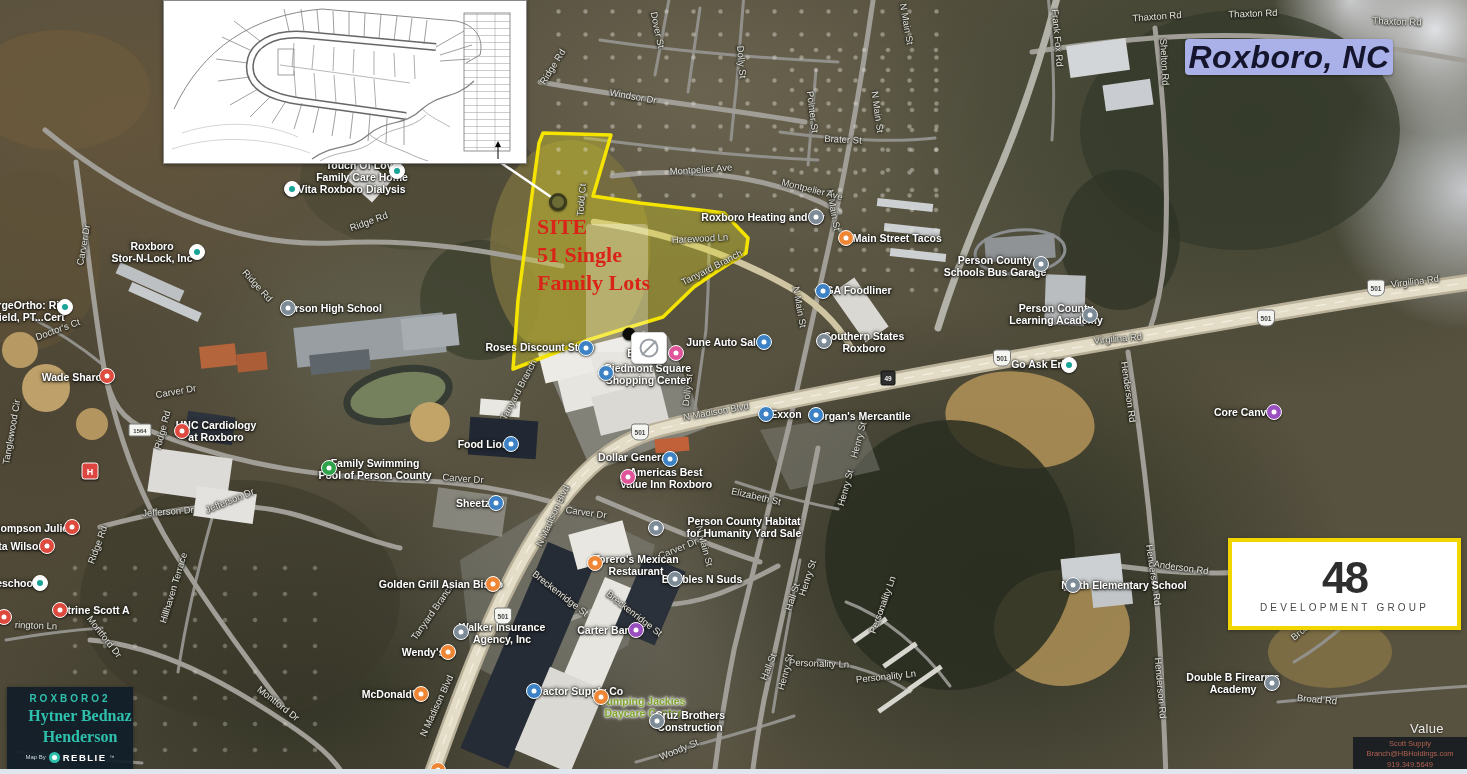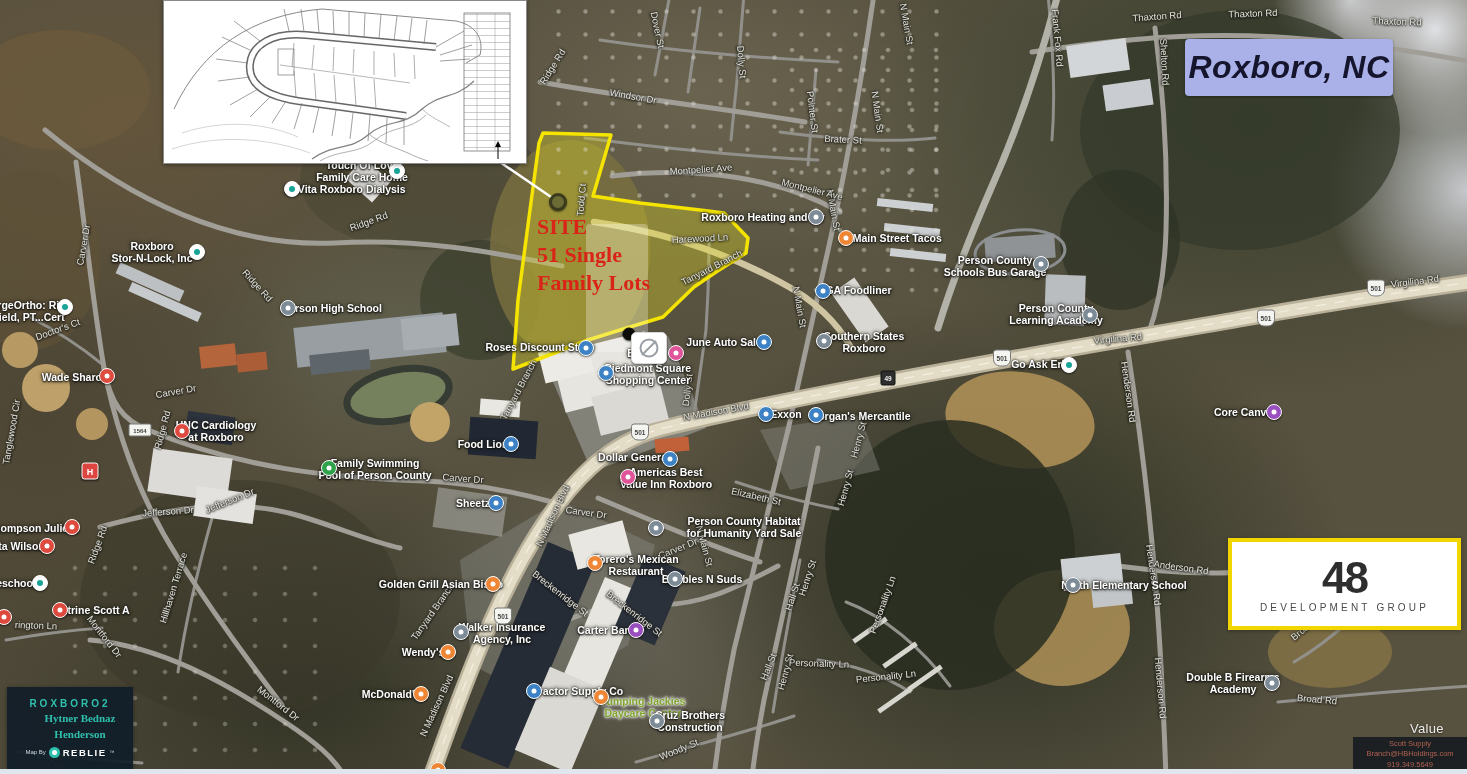--- a/index.html
+++ b/index.html
@@ -43,35 +43,35 @@
   .pin.dot{background:#0c0c08;border-color:#0c0c08;width:11px;height:11px}.pin.dot::after{display:none}
   .pin.sitedot{background:#6b6b35;border:3px solid #3a3a1c;width:12px;height:12px}.pin.sitedot::after{display:none}
   .pin.photo{width:34px;height:30px;border-radius:5px;background:#fff;border:1px solid #d8d8d8;}
   .pin.photo::after{width:15px;height:15px;background:rgba(0,0,0,0);border:2px solid #9aa0a6;border-radius:50%;}
   .pin.photo::before{content:"";position:absolute;left:50%;top:50%;width:20px;height:2px;background:#9aa0a6;transform:translate(-50%,-50%) rotate(-45deg);}
   .shield{position:absolute;transform:translate(-50%,-50%);width:16px;height:15px;background:#f4f4f0;border:1px solid #777;
     border-radius:3px 3px 7px 7px;font-size:6.5px;color:#444;display:flex;align-items:center;justify-content:center;font-weight:bold;}
   .shield.sq{background:#2e2e2e;color:#eee;border-color:#111;border-radius:2px;width:13px;height:13px;}
   .shield.rect{border-radius:2px;width:21px;height:11px;font-size:6px;}
   .inset{position:absolute;left:163px;top:0;width:362px;height:162px;background:#fff;border:1px solid #8a8a8a;box-shadow:0 1px 4px rgba(0,0,0,.4);}
-  .title-box{position:absolute;left:1185px;top:39px;width:208px;height:57px;background:#a9b1e8;border-radius:4px;
+  .title-box{position:absolute;left:1185px;top:39px;width:208px;height:36px;background:#a9b1e8;border-radius:4px;
     display:flex;align-items:center;justify-content:center;box-shadow:0 1px 3px rgba(0,0,0,.35);}
   .title-box span{font-size:32px;font-weight:bold;font-style:italic;color:#15152e;letter-spacing:0.5px;}
   .callout{position:absolute;left:537px;top:213px;font-family:"Li beration Serif",serif;}
   .callout div{font-family:"Liberation Serif",serif;font-size:22px;font-weight:bold;color:#da2418;line-height:28px;}
   .knot{position:absolute;left:1228px;top:538px;width:233px;height:92px;background:#fff;border:4px solid #f2d600;
     box-sizing:border-box;display:flex;flex-direction:column;align-items:center;justify-content:center;box-shadow:0 1px 4px rgba(0,0,0,.3);}
   .knot .row{display:flex;align-items:baseline;line-height:1;}
   .knot .num{font-size:44px;font-weight:bold;color:#2e2e2e;letter-spacing:-2px;}
   .knot .word{font-size:40px;color:#8e8e8e;letter-spacing:7px;margin-left:2px;}
   .knot .sub{font-size:10px;color:#4a4a4a;letter-spacing:3.2px;margin-top:2px;}
   .brandbox{position:absolute;left:7px;top:687px;width:126px;height:82px;background:rgba(18,31,41,.95);
     display:flex;flex-direction:column;align-items:center;justify-content:center;box-shadow:0 1px 4px rgba(0,0,0,.4);}
   .brandbox .proj{font-size:10px;font-weight:bold;letter-spacing:3px;color:#2fc0ad;}
-  .brandbox .co{font-family:"Liberation Serif",serif;font-size:11px;font-weight:bold;color:#2fc0ad;line-height:1.05;margin-top:4px;margin-left:20px;}
+  .brandbox .co{font-family:"Liberation Serif",serif;font-size:16px;font-weight:bold;color:#2fc0ad;line-height:1.05;margin-top:4px;margin-left:20px;}
   .brandbox .mapby{display:flex;align-items:center;gap:3px;margin-top:6px;}
   .brandbox .mb{font-size:6px;color:#cfd8dc;}
   .reblie-icon{display:inline-block;width:11px;height:11px;border-radius:50%;background:#2fc0ad;position:relative;}
   .reblie-icon::after{content:"";position:absolute;left:3px;top:3px;width:5px;height:5px;border-radius:50%;background:#fff;}
   .brandbox .rb{font-size:9.5px;font-weight:bold;letter-spacing:1.5px;color:#fff;}
   .brandbox .tm{font-size:5px;color:#cfd8dc;vertical-align:top;}
   .contact{position:absolute;left:1353px;top:737px;width:114px;height:35px;background:rgba(18,24,30,.85);
     display:flex;flex-direction:column;align-items:center;justify-content:center;line-height:1.35;}
   .contact div{font-size:7.5px;color:#b26150;}
   .gwm{position:absolute;left:1410px;top:721px;font-size:13px;color:rgba(255,255,255,.9);letter-spacing:.3px;

